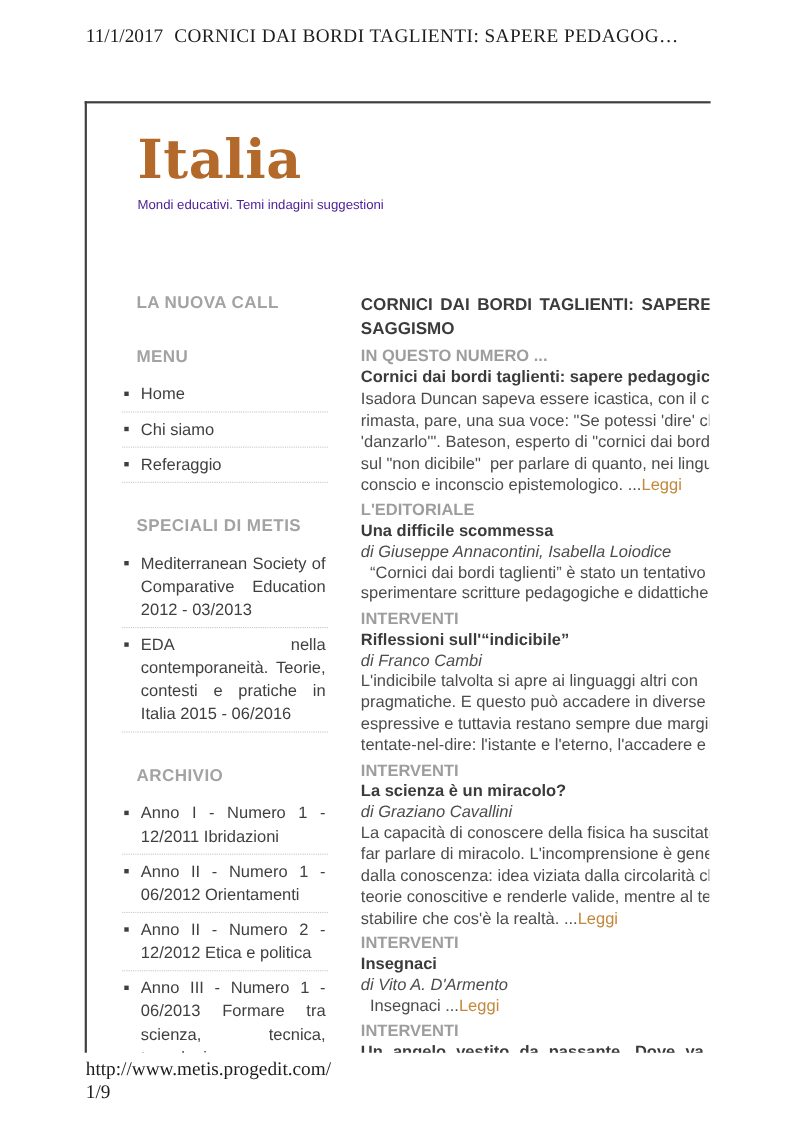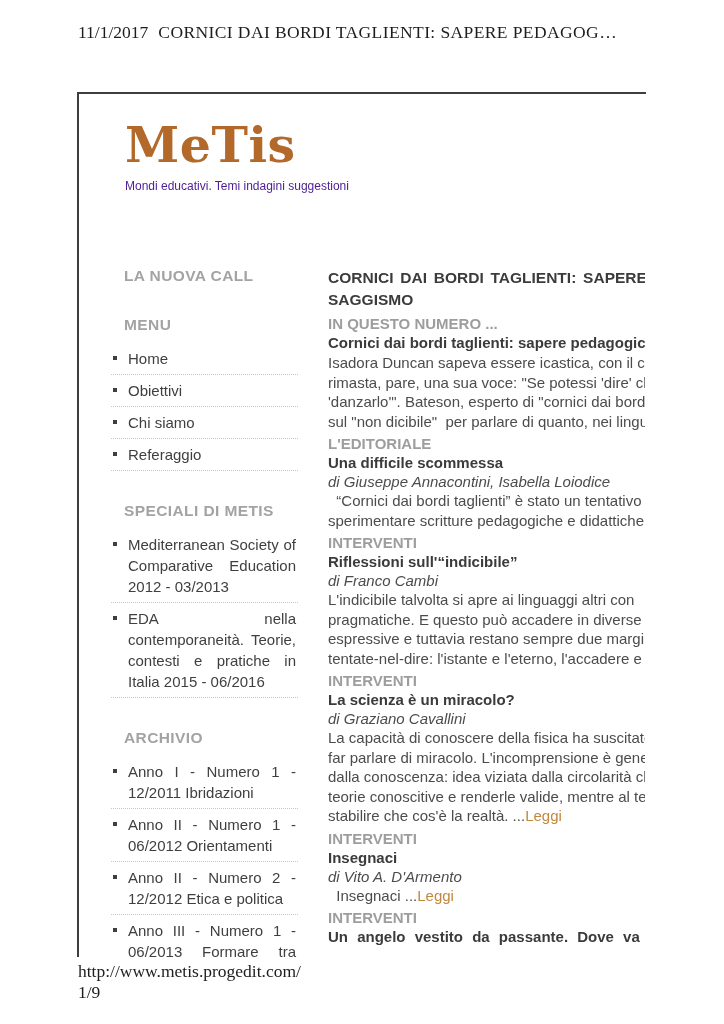--- a/index.html
+++ b/index.html
@@ -65,34 +65,33 @@
 </head>
 <body>
 
 <div class="print-header">
   <span>11/1/2017</span>
   <span class="ptitle">CORNICI DAI BORDI TAGLIENTI: SAPERE PEDAGOG…</span>
 </div>
 
 <div class="sheet">
   <div class="masthead">
-    <div class="logo">MeTis</div>
+    <div class="logo">Italia</div>
     <div class="tagline">Mondi educativi. Temi indagini suggestioni</div>
   </div>
 
   <div class="columns">
     <aside class="sidebar">
       <div class="side-heading">LA NUOVA CALL</div>
       <div id="side-groups">
   <div class="side-group">
     <div class="side-heading">MENU</div>
     <ul>
   <li>Home</li>
 
-  <li>Obiettivi</li>
 
   <li>Chi siamo</li>
 
   <li>Referaggio</li>
 </ul>
   </div>
 
   <div class="side-group">
     <div class="side-heading">SPECIALI DI METIS</div>
     <ul>
@@ -126,20 +125,21 @@
       <div id="sections">
   <div class="section">
     <div class="sec-label">IN QUESTO NUMERO ...</div>
     <div class="sec-title">Cornici dai bordi taglienti: sapere pedagogico</div>
 
     <div class="sec-body">
               <div class="bline">Isadora Duncan sapeva essere icastica, con il corpo</div>
               <div class="bline">rimasta, pare, una sua voce: "Se potessi 'dire' che co</div>
               <div class="bline">'danzarlo'". Bateson, esperto di "cornici dai bordi tag</div>
               <div class="bline">sul "non dicibile"  per parlare di quanto, nei linguaggi,</div>
+              <div class="bline">conscio e inconscio epistemologico. ...<span class="leggi">Leggi</span></div>
             </div>
   </div>
 
   <div class="section">
     <div class="sec-label">L'EDITORIALE</div>
     <div class="sec-title">Una difficile scommessa</div>
     <div class="sec-author">di Giuseppe Annacontini, Isabella Loiodice</div>
     <div class="sec-body">
               <div class="bline">  “Cornici dai bordi taglienti” è stato un tentativo diff</div>
               <div class="bline">sperimentare scritture pedagogiche e didattiche ai ma</div>

